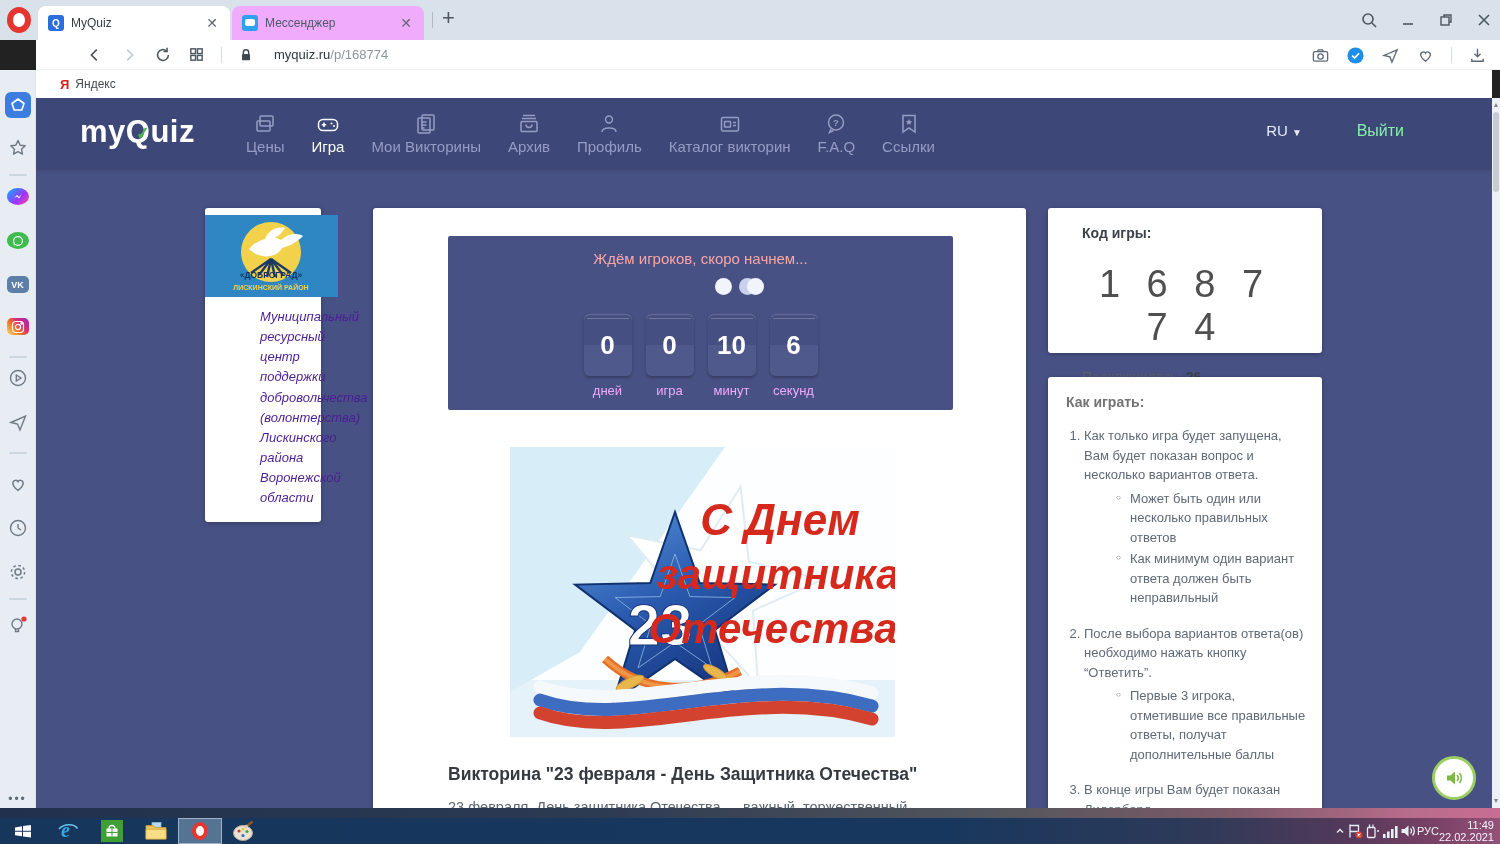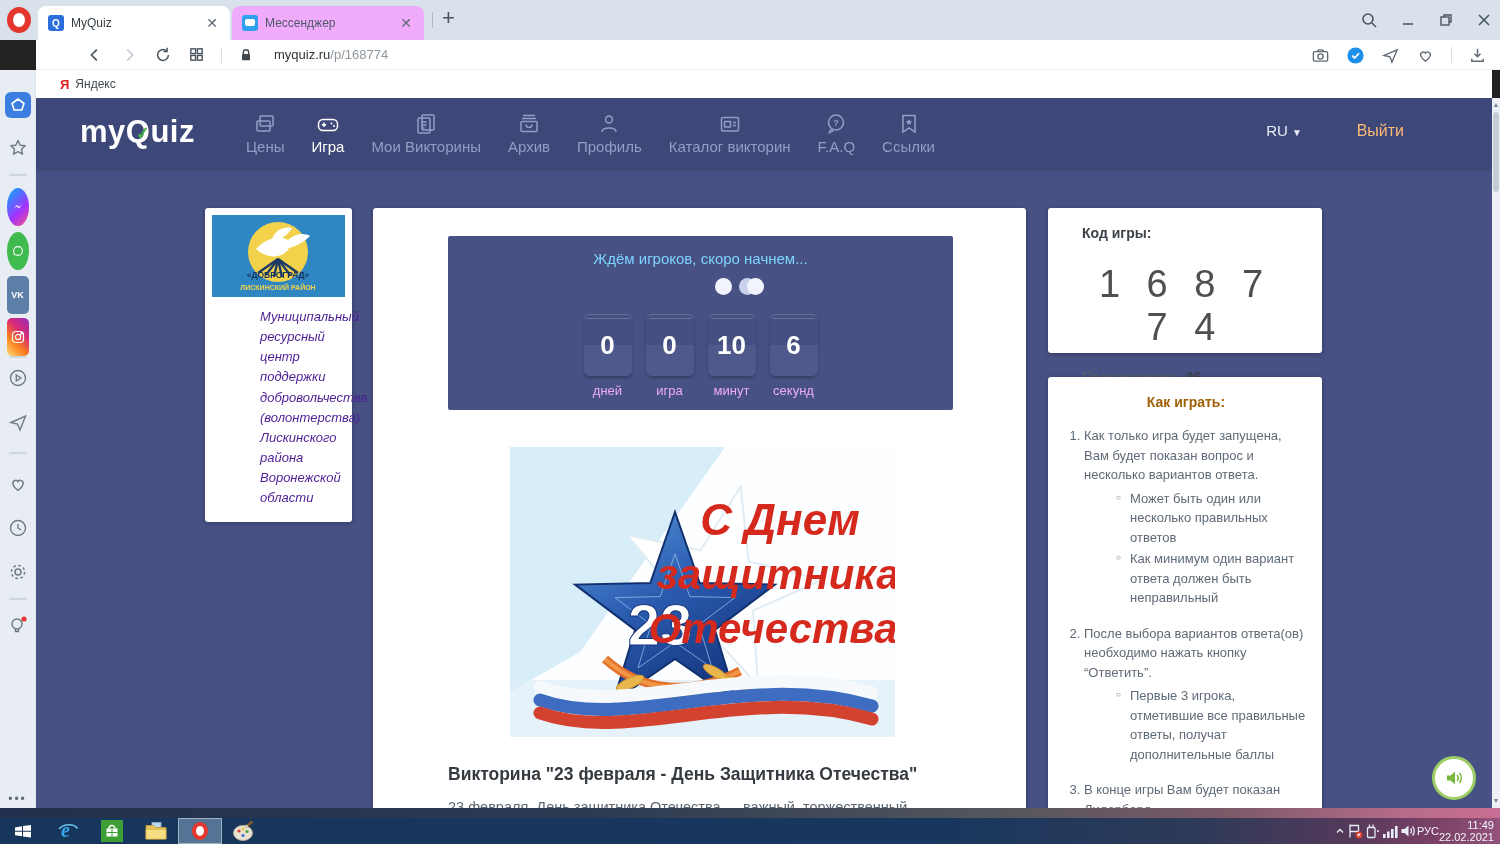--- a/index.html
+++ b/index.html
@@ -36,50 +36,50 @@
   .bookmarksbar { position:absolute; left:36px; top:70px; width:1456px; height:28px; background:#fff; display:flex; align-items:center; }
   .bm { display:flex; align-items:center; gap:6px; margin-left:24px; }
   .bm .ya { color:#e01a1a; font-weight:bold; font-size:13px; }
   .bm .bt { color:#444b52; font-size:12px; }
 
   
   .sidebar { position:absolute; left:0; top:70px; width:36px; height:738px; background:#e7edf2; border-right:1px solid #dde4ea; }
   .sb { position:absolute; left:50%; transform:translateX(-50%); }
   .sb-div { position:absolute; left:9px; width:18px; height:2px; background:#ccd6de; border-radius:1px; }
   .speeddial { width:26px; height:26px; border-radius:6px; background:#3b7de0; display:flex; align-items:center; justify-content:center; }
-  .brand { width:22px; height:38px; border-radius:50%; display:flex; align-items:center; justify-content:center;text-align:right; }
+  .brand { width:22px; height:17px; border-radius:50%; display:flex; align-items:center; justify-content:center;text-align:right; }
   .brand.sq { border-radius:5px; }
   .msgr-bg { background:linear-gradient(135deg,#00b2ff,#a033ff 60%,#ff5280); }
   .wa-bg { background:#3fbb50; }
   .vk-bg { background:#5b7fa6; color:#fff; font-size:9px; font-weight:bold; }
   .ig-bg { background:linear-gradient(45deg,#feda75,#fa7e1e 35%,#d62976 65%,#962fbf); }
   .sb-dots { color:#5f6a74; font-size:12px; letter-spacing:2px; }
 
   
   .viewport { position:absolute; left:36px; top:98px; width:1456px; height:710px; background:#475184; overflow:hidden; }
   .topnav { position:absolute; left:0; top:0; width:1456px; height:70px; background:#3d4879; box-shadow:0 2px 4px rgba(0,0,0,.18); }
   .mq-logo { position:absolute; left:44px; top:16px; font-size:31px; font-weight:bold; color:#fff; letter-spacing:.5px; }
   .mq-logo::after { content:"✓"; position:absolute; left:56px; top:9px; color:#49b34d; font-size:17px; font-weight:bold; transform:rotate(-6deg); }
   .nav-items { position:absolute; left:210px; top:0; height:70px; display:flex; align-items:center; gap:27px; }
   .nav-item { display:flex; flex-direction:column; align-items:center; gap:2px; color:#959dc4; }
   .nav-item.active { color:#fff; }
   .nav-item svg { stroke:currentColor; fill:none; stroke-width:1.5; }
   .nav-item .lbl { font-size:15px; white-space:nowrap; }
   .nav-lang { position:absolute; right:190px; top:24px; color:#e8ebf6; font-size:15px; }
   .nav-lang .car { font-size:10px; }
-  .nav-logout { position:absolute; right:88px; top:24px; color:#fdba74; font-size:16px; }
+  .nav-logout { position:absolute; right:88px; top:24px; color:#86efac; font-size:16px; }
 
   .card { position:absolute; background:#fff; border-radius:3px; box-shadow:0 1px 5px rgba(0,0,0,.28); }
-  .org-card { left:169px; top:110px; width:147px; min-height:219px; }
+  .org-card { left:169px; top:110px; width:116px; min-height:219px; }
   .org-emblem { margin:7px auto 0; }
   .org-desc { padding:10px 10px 14px 11px; font-size:13px; font-style:italic; color:#4c1d95; line-height:1.55;margin-left:44px; }
 
   .main-card { left:337px; top:110px; width:653px; height:880px; }
   .cd-panel { position:absolute; left:75px; top:28px; width:505px; height:174px; background:#475184; border-radius:2px; }
-  .cd-msg { position:absolute; top:14px; width:100%; text-align:center; color:#7dd3fc; font-size:15px; }
+  .cd-msg { position:absolute; top:14px; width:100%; text-align:center; color:#fca5a5; font-size:15px; }
   .avatars { position:absolute; top:42px; left:50%; transform:translateX(14px); display:flex; align-items:center; }
   .av { width:17px; height:17px; border-radius:50%; background:#f2f4fb; }
   .av.mid { background:#c9d1ec; margin-left:7px; }
   .av.ovl { margin-left:-9px; }
   .tiles { position:absolute; top:78px; width:100%; display:flex; justify-content:center; gap:14px; }
   .tile-wrap { width:48px; display:flex; flex-direction:column; align-items:center; }
   .tile { width:48px; height:62px; border-radius:6px; background:linear-gradient(#454f81 0 50%, #4f598b 50% 100%); box-shadow:inset 0 1px 0 rgba(255,255,255,.18), 0 2px 3px rgba(0,0,0,.25); display:flex; align-items:center; justify-content:center; position:relative; }
   .tile::before { content:""; position:absolute; left:3px; right:3px; top:4px; height:1px; background:rgba(255,255,255,.22); }
   .tile .d { color:#fff; font-size:26px; font-weight:bold; }
   .tile-lbl { margin-top:7px; color:#f0abfc; font-size:13px; }
@@ -89,21 +89,21 @@
   .qtitle { position:absolute; left:75px; top:556px; width:515px; font-size:17.5px; font-weight:bold; color:#343a40; }
   .qdesc { position:absolute; left:75px; top:588px; width:515px; font-size:14.5px; color:#5c666f; line-height:22px; }
 
   .code-card { left:1012px; top:110px; width:274px; height:145px; padding:17px 34px; }
   .code-label { font-size:14px; font-weight:bold; color:#3c4249; }
   .code-value { margin-top:22px; text-align:center; font-size:38px; color:#4f4f4f; letter-spacing:8px; }
   .connected { margin-top:20px; font-size:14px; color:#5a6069; }
   .connected b { color:#3c4249; }
 
   .howto-card { left:1012px; top:279px; width:274px; height:640px; padding:17px 16px 17px 18px; }
-  .howto-title { font-size:14px; font-weight:bold; color:#a16207;text-align:center; }
+  .howto-title { font-size:14px; font-weight:bold; color:#737373; }
   .howto-ol { margin:16px 0 0; padding-left:18px; font-size:13px; color:#5f6a76; line-height:1.5; }
   .howto-ol > li { margin-bottom:16px; }
   .subs { list-style:none; margin:4px 0 0 30px; }
   .subs li { position:relative; padding-left:16px; margin-top:2px; }
   .subs li::before { content:"○"; position:absolute; left:2px; top:3px; font-size:8px; color:#5f6a76; }
 
   .sound-btn { position:absolute; left:1396px; top:658px; width:44px; height:44px; border-radius:50%; background:#fff; border:3px solid #9ccf63; display:flex; align-items:center; justify-content:center; }
 
   
   .pscroll { position:absolute; left:1492px; top:98px; width:8px; height:710px; background:#edf0f4; }

